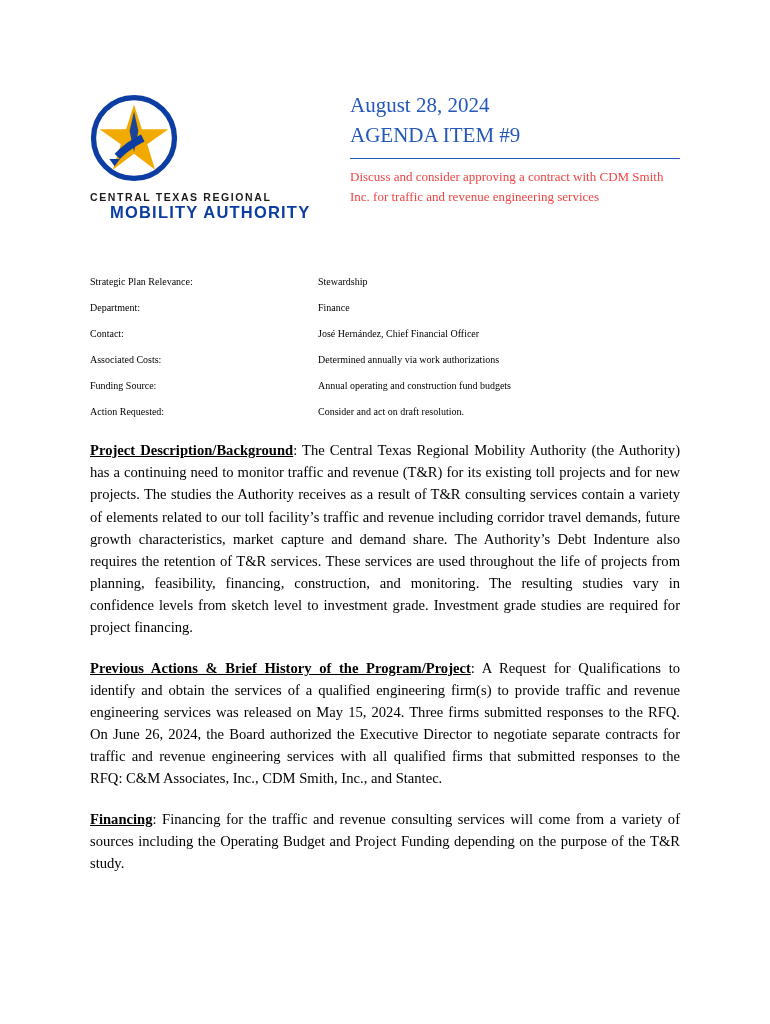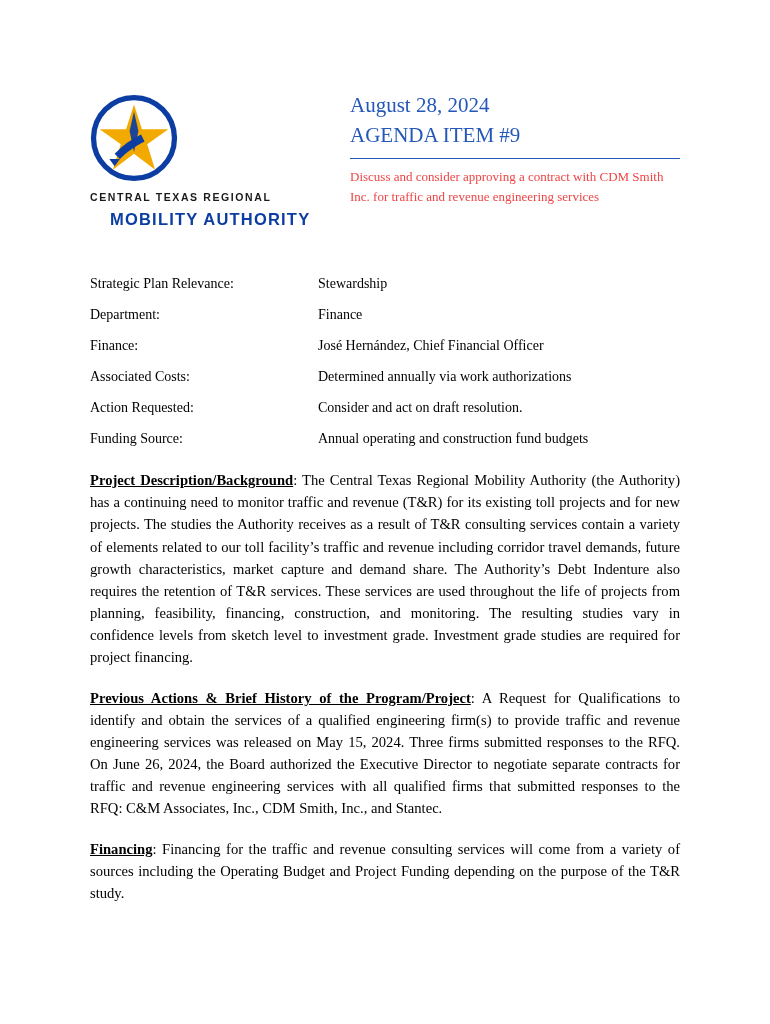--- a/index.html
+++ b/index.html
@@ -44,21 +44,21 @@
   .logo-text-1 {
     margin-top: 9px;
     font-family: "Liberation Sans", sans-serif;
     font-size: 10.5px;
     letter-spacing: 1.6px;
     color: #1a1a1a;
     font-weight: 600;
     white-space: nowrap;
   }
   .logo-text-2 {
-    margin-top: 7px;
+    margin-top: 0;
     font-family: "Liberation Sans", sans-serif;
     font-size: 16.5px;
     letter-spacing: 1.2px;
     color: #0b3da3;
     font-weight: 700;
     white-space: nowrap;
     padding-left: 20px;
   }
 
   .header-right {
@@ -87,21 +87,21 @@
     line-height: 1.55;
   }
 
   
   .meta {
     margin-top: 34px;
   }
   .meta-row {
     display: flex;
     margin-bottom: 15px;
-    font-size: 14px;
+    font-size: 10px;
   }
   .meta-label {
     width: 228px;
     flex: 0 0 228px;
   }
   .meta-value {
     flex: 1 1 auto;
   }
 
   
@@ -151,34 +151,34 @@
   <div class="meta">
     <div class="meta-row">
       <div class="meta-label">Strategic Plan Relevance:</div>
       <div class="meta-value">Stewardship</div>
     </div>
     <div class="meta-row">
       <div class="meta-label">Department:</div>
       <div class="meta-value">Finance</div>
     </div>
     <div class="meta-row">
-      <div class="meta-label">Finance:</div>
+      <div class="meta-label">Contact:</div>
       <div class="meta-value">José Hernández, Chief Financial Officer</div>
     </div>
     <div class="meta-row">
       <div class="meta-label">Associated Costs:</div>
       <div class="meta-value">Determined annually via work authorizations</div>
     </div>
     <div class="meta-row">
+      <div class="meta-label">Funding Source:</div>
+      <div class="meta-value">Annual operating and construction fund budgets</div>
+    </div>
+    <div class="meta-row">
       <div class="meta-label">Action Requested:</div>
       <div class="meta-value">Consider and act on draft resolution.</div>
-    </div>
-    <div class="meta-row">
-      <div class="meta-label">Funding Source:</div>
-      <div class="meta-value">Annual operating and construction fund budgets</div>
     </div>
   </div>
 
   <p class="section section-first"><span class="head">Project Description/Background</span><span>: </span><span>The Central Texas Regional Mobility Authority (the Authority) has a continuing need to monitor traffic and revenue (T&amp;R) for its existing toll projects and for new projects.  The studies the Authority receives as a result of T&amp;R consulting services contain a variety of elements related to our toll facility’s traffic and revenue including corridor travel demands, future growth characteristics, market capture and demand share. The Authority’s Debt Indenture also requires the retention of T&amp;R services.  These services are used throughout the life of projects from planning, feasibility, financing, construction, and monitoring.    The resulting studies vary in confidence levels from sketch level to investment grade.  Investment grade studies are required for project financing.</span></p>
 
   <p class="section"><span class="head">Previous Actions &amp; Brief History of the Program/Project</span><span>:  </span><span>A Request for Qualifications to identify and obtain the services of a qualified engineering firm(s) to provide traffic and revenue engineering services was released on May 15, 2024. Three firms submitted responses to the RFQ.  On June 26, 2024, the Board authorized the Executive Director to negotiate separate contracts for traffic and revenue engineering services with all qualified firms that submitted responses to the RFQ:  C&amp;M Associates, Inc., CDM Smith, Inc., and Stantec.</span></p>
 
   <p class="section"><span class="head">Financing</span><span>: </span><span>Financing for the traffic and revenue consulting services will come from a variety of sources including the Operating Budget and Project Funding depending on the purpose of the T&amp;R study.</span></p>
 
 </div>

